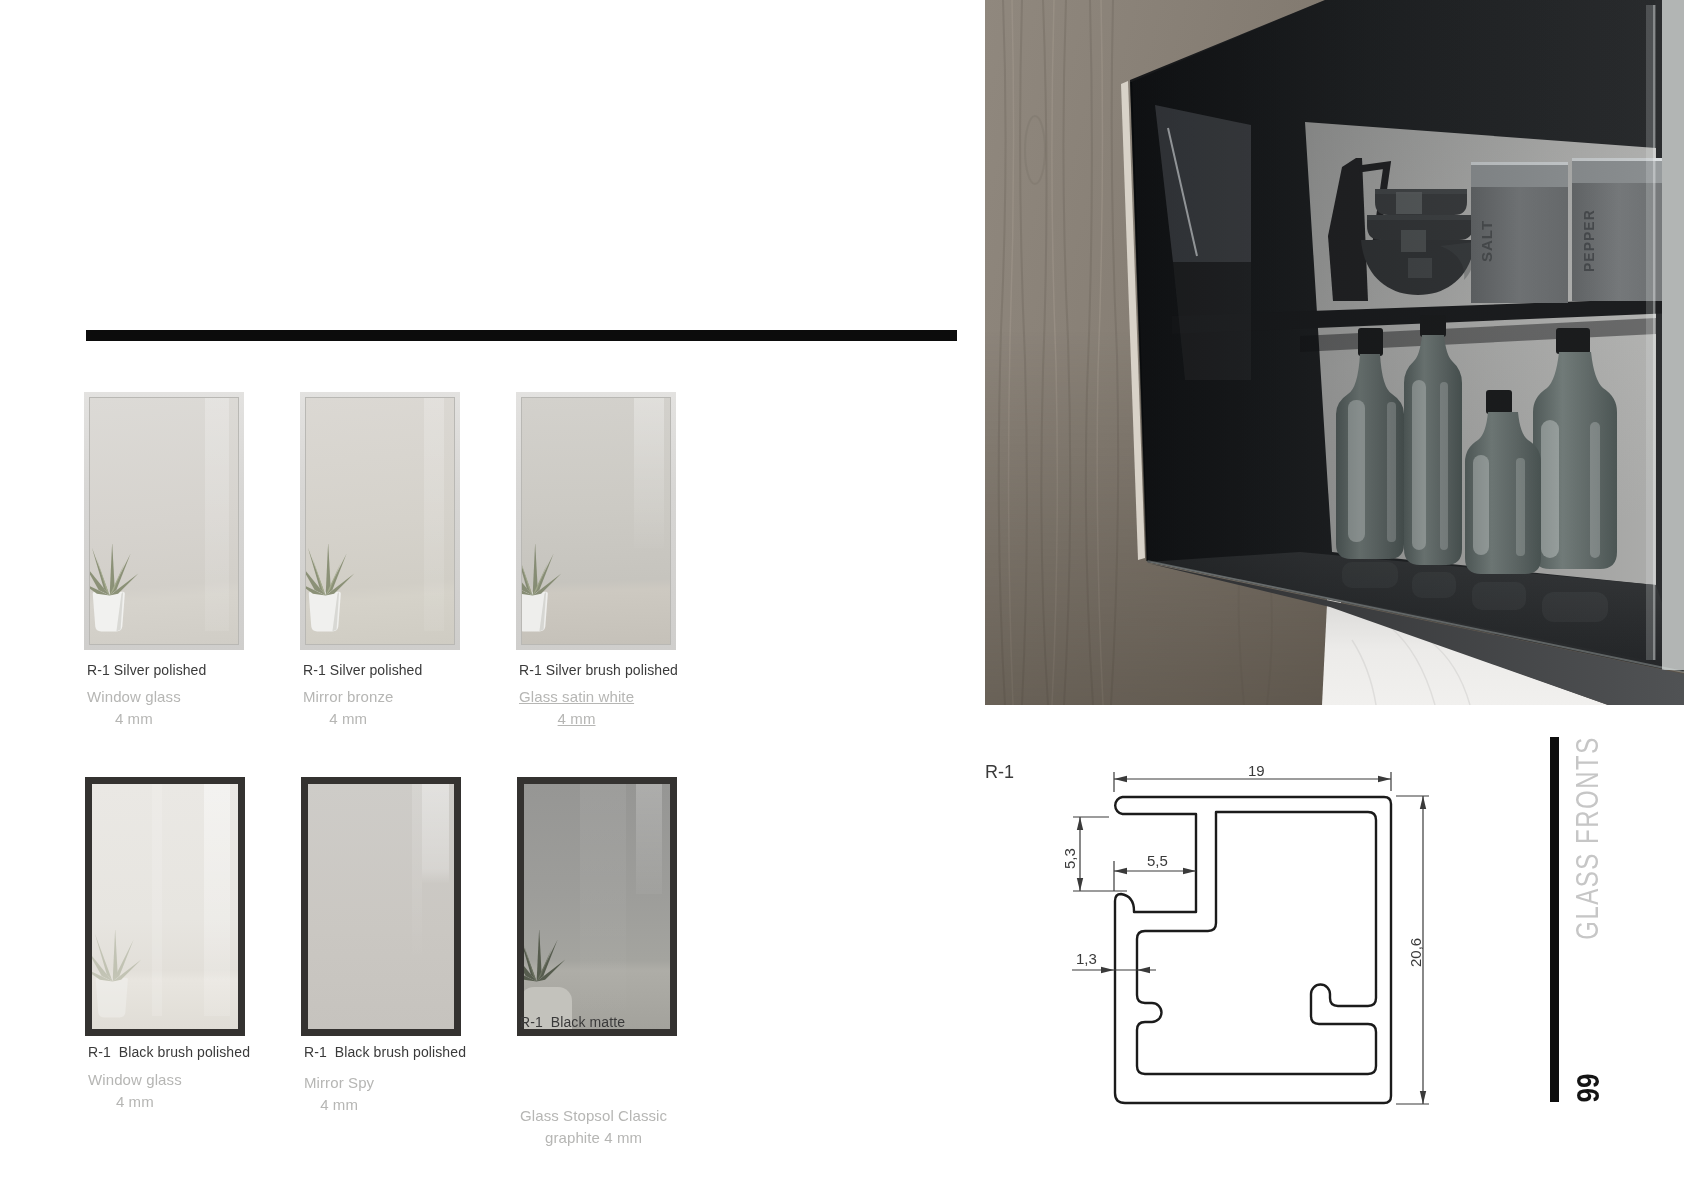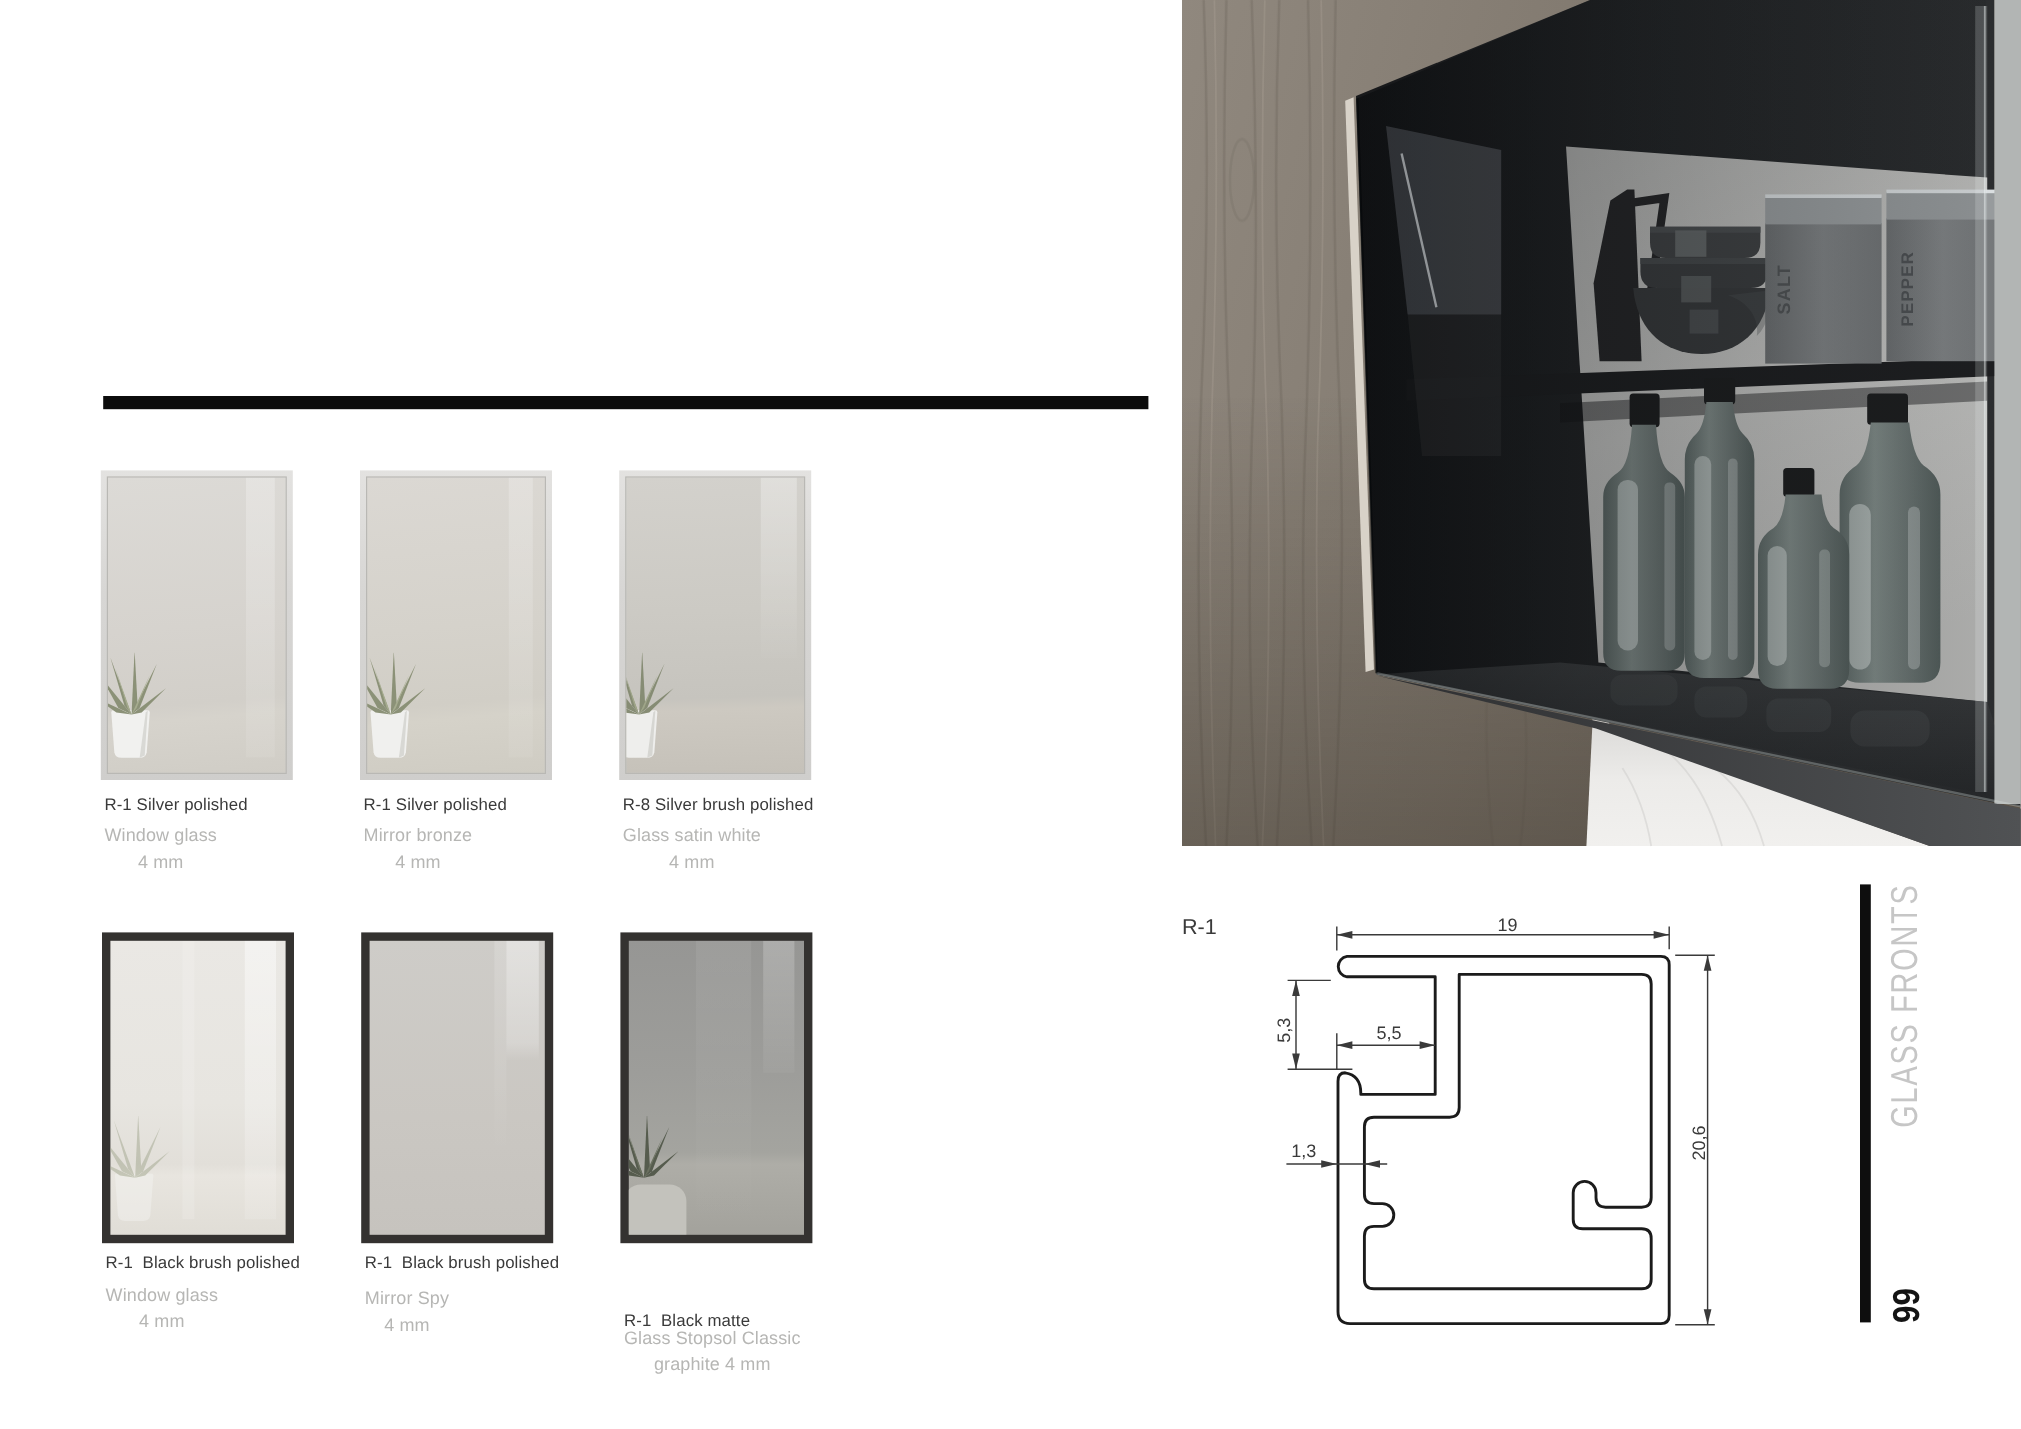--- a/index.html
+++ b/index.html
@@ -292,27 +292,27 @@
         </g>
   </svg>
   <div style="position:absolute;left:-4px;bottom:0;width:52px;height:42px;background:#c3c2bc;border-radius:14px 14px 0 0;"></div>
  </div>
   </div>
 
 <div class="abs capT" style="left:87px;top:660px;">R-1 Silver polished</div>
 <div class="abs capG" style="left:87px;top:686px;">Window glass<br>4 mm</div>
 <div class="abs capT" style="left:303px;top:660px;">R-1 Silver polished</div>
 <div class="abs capG" style="left:303px;top:686px;">Mirror bronze<br>4 mm</div>
-<div class="abs capT" style="left:519px;top:660px;">R-8 Silver brush polished</div>
-<div class="abs capG" style="left:519px;top:686px;">Glass satin white<br>4 mm</div>
+<div class="abs capT" style="left:519px;top:660px;">R-1 Silver brush polished</div>
+<div class="abs capG" style="left:519px;top:686px;text-decoration:underline;">Glass satin white<br>4 mm</div>
 <div class="abs capT" style="left:88px;top:1042px;">R-1&nbsp; Black brush polished</div>
 <div class="abs capG" style="left:88px;top:1069px;">Window glass<br>4 mm</div>
 <div class="abs capT" style="left:304px;top:1042px;">R-1&nbsp; Black brush polished</div>
 <div class="abs capG" style="left:304px;top:1072px;">Mirror Spy<br>4 mm</div>
-<div class="abs capT" style="left:520px;top:1090px;">R-1&nbsp; Black matte</div>
+<div class="abs capT" style="left:520px;top:1012px;">R-1&nbsp; Black matte</div>
 <div class="abs capG" style="left:520px;top:1105px;">Glass Stopsol Classic<br>graphite 4 mm</div>
 
 <div class="abs" style="left:980px;top:730px;width:520px;height:400px;" id="draw">
 <svg width="520" height="400" viewBox="980 730 520 400">
 <g fill="none" stroke="#1b1b1b" stroke-width="2.4" stroke-linejoin="round" stroke-linecap="round">
 
 <path d="M1122.5,797 H1384 Q1391,797 1391,804 V1096 Q1391,1103 1384,1103 H1125
          Q1115,1103 1115,1093 V901 Q1115,894 1121,894 Q1134,896 1134,911 V912
          H1196 V814 H1122.5 A8.6,8.6 0 0 1 1122.5,797 Z"></path>
 

